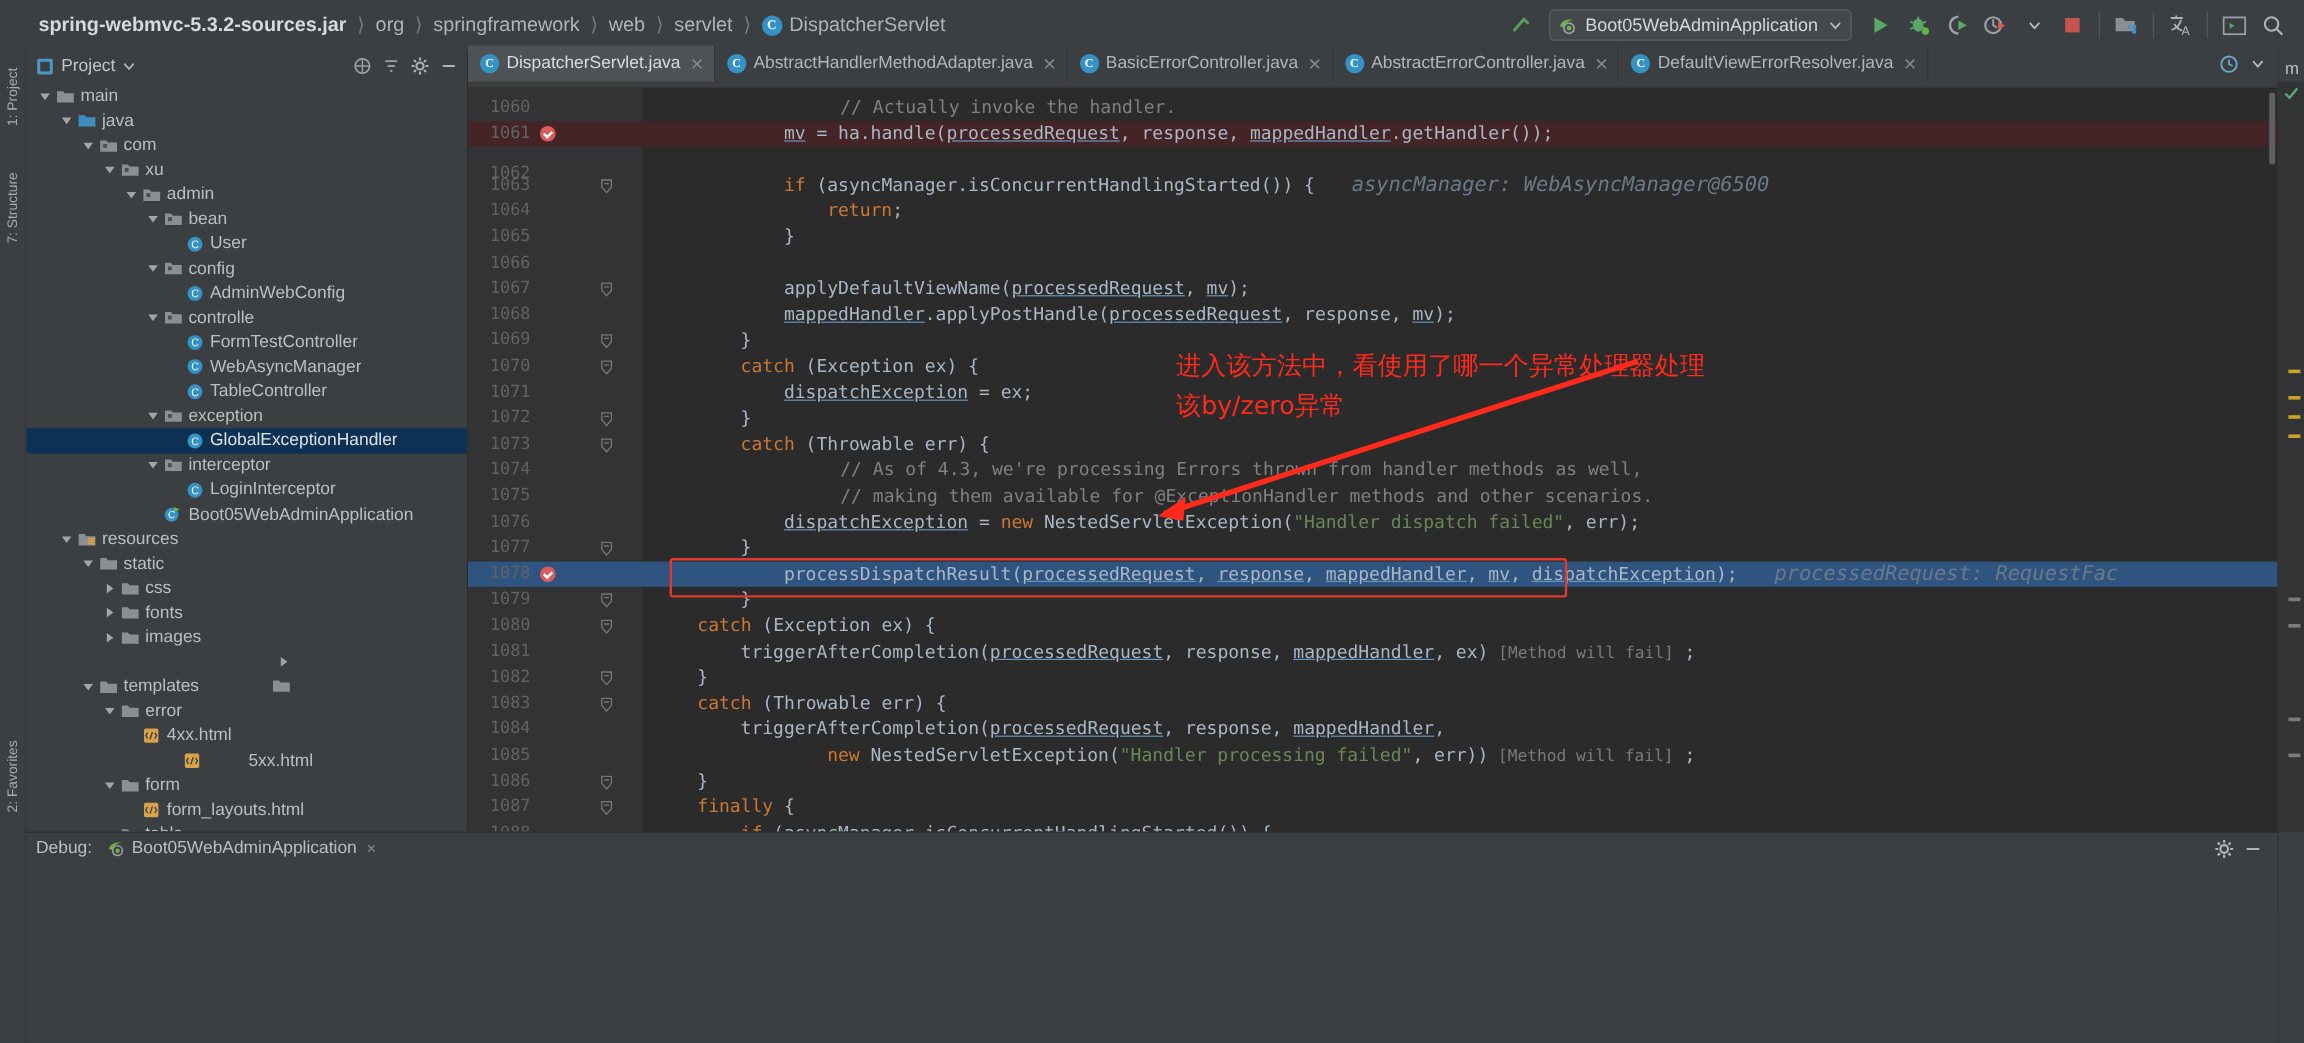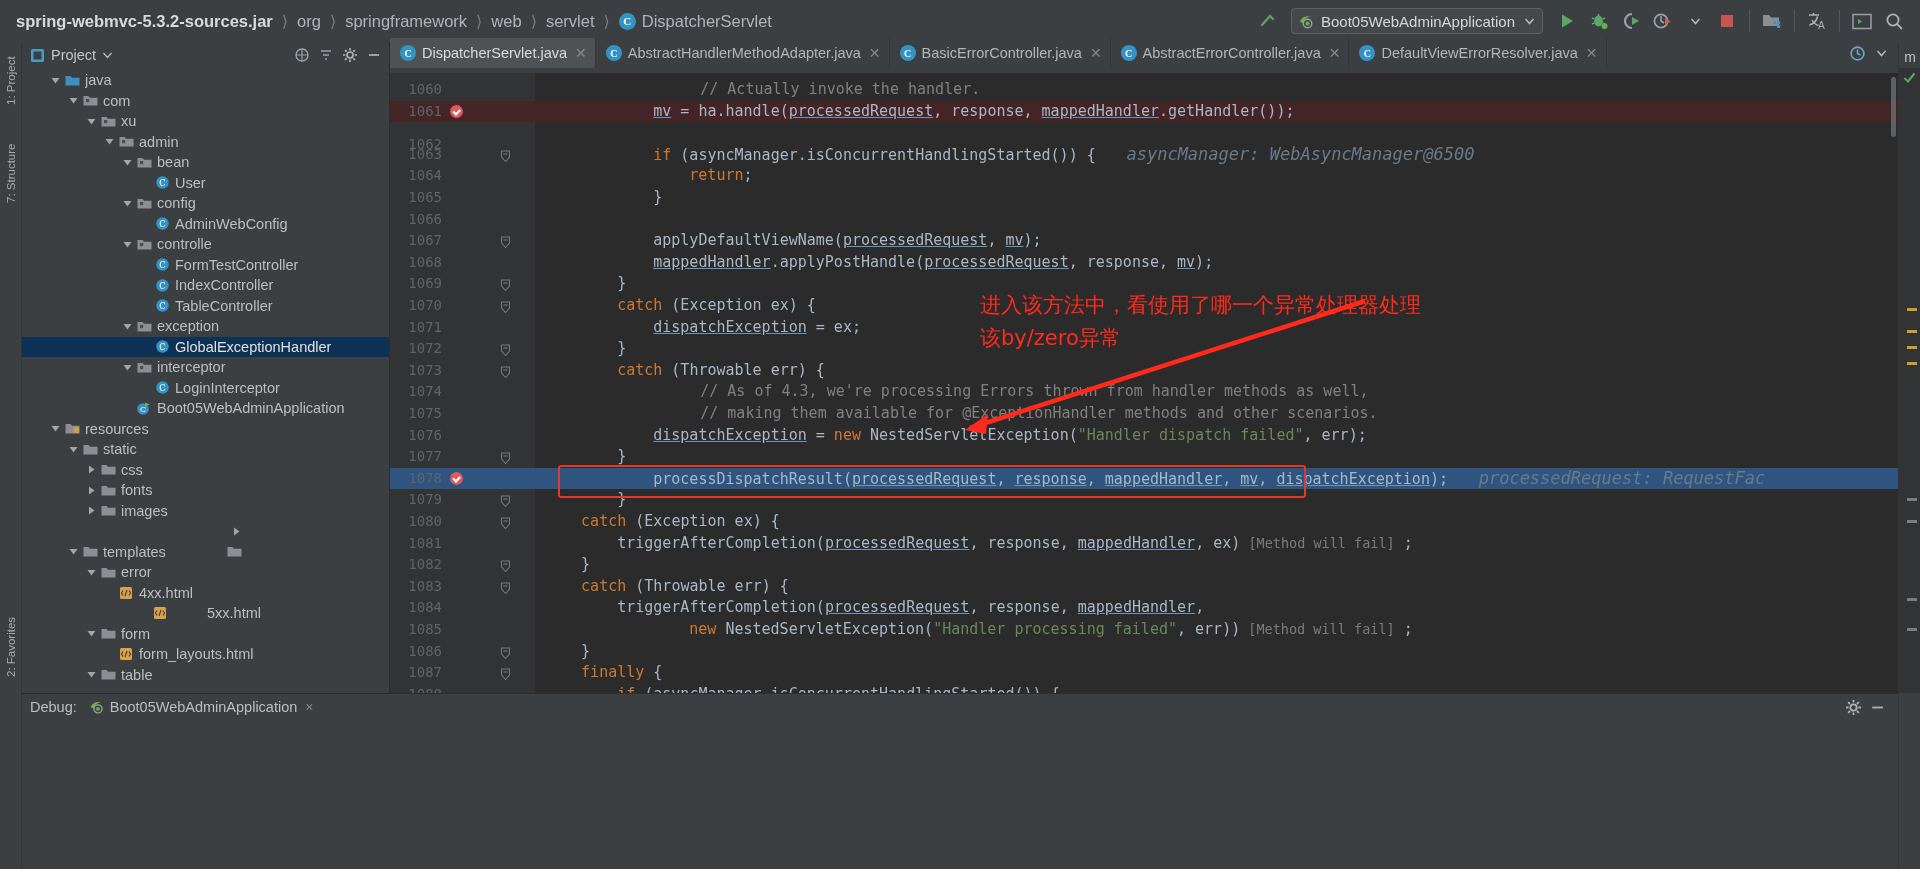--- a/index.html
+++ b/index.html
@@ -9,21 +9,21 @@
     font-family: "Liberation Sans", sans-serif;
     overflow: hidden;
   }
   #app { position: relative; width: 1920px; height: 869px; }
 
   
   .topbar {
     position: absolute; left: 0; top: 0; width: 1920px; height: 42px;
     background: #3c3f41; display: flex; align-items: center;
   }
-  .crumbs { display: flex; align-items: center; padding-left: 16px; height: 42px; }
+  .crumbs { display: flex; align-items: center; padding-left: 32px; height: 42px; }
   .crumb {
     font-size: 16.5px; color: #b0b3b8; white-space: nowrap;
   }
   .crumb.jar { color: #d7d9dc; font-weight: bold; }
   .crumb-sep { color: #7a7d80; font-size: 16px; margin: 0 9px; }
   .cls-ico {
     display: inline-flex; align-items: center; justify-content: center;
     width: 17px; height: 17px; border-radius: 50%;
     background: #3592c4; color: #fff; font-size: 11px; font-weight: bold;
     margin-right: 6px; font-family: "Liberation Serif", serif;
@@ -340,20 +340,33 @@
           </svg>
         </div>
         <div class="pp-hico">
           <svg width="16" height="16" viewBox="0 0 16 16">
               <path d="M3 8 L13 8" stroke="#b0b3b6" stroke-width="1.7"></path>
             </svg>
         </div>
       </div>
     </div>
     <div class="tree" id="tree">
+        <div class="trow" style="padding-left: 8px;">
+          <span class="tw">
+            <svg width="9" height="9" viewBox="0 0 9 9">
+              <path d="M0.5 2 L8.5 2 L4.5 7.5 Z" fill="#a3a5a8"></path>
+            </svg>
+          </span>
+          <span class="ticon">
+            <svg width="15" height="13" viewBox="0 0 15 13">
+              <path d="M0.5 2 L5.5 2 L7 3.8 L14.5 3.8 L14.5 11.5 L0.5 11.5 Z" fill="#8b8f93"></path>
+            </svg>
+          </span>
+          <span class="tlabel">main</span>
+        </div>
         <div class="trow" style="padding-left: 26px;">
           <span class="tw">
             <svg width="9" height="9" viewBox="0 0 9 9">
               <path d="M0.5 2 L8.5 2 L4.5 7.5 Z" fill="#a3a5a8"></path>
             </svg>
           </span>
           <span class="ticon">
             <svg width="15" height="13" viewBox="0 0 15 13">
               <path d="M0.5 2 L5.5 2 L7 3.8 L14.5 3.8 L14.5 11.5 L0.5 11.5 Z" fill="#3d8fc0"></path>
             </svg>
@@ -475,21 +488,21 @@
           <span class="tlabel">FormTestController</span>
         </div>
         <div class="trow" style="padding-left: 116px;">
           <span class="tw"></span>
           <span class="ticon">
             <svg width="15" height="15" viewBox="0 0 15 15">
               <circle cx="7.5" cy="7.5" r="6.2" fill="#3592c4"></circle>
               <text x="7.5" y="10.6" font-size="8.4" fill="#fff" text-anchor="middle" font-family="DejaVu Serif">C</text>
             </svg>
           </span>
-          <span class="tlabel">IndexController</span>
+          <span class="tlabel">WebAsyncManager</span>
         </div>
         <div class="trow" style="padding-left: 116px;">
           <span class="tw"></span>
           <span class="ticon">
             <svg width="15" height="15" viewBox="0 0 15 15">
               <circle cx="7.5" cy="7.5" r="6.2" fill="#3592c4"></circle>
               <text x="7.5" y="10.6" font-size="8.4" fill="#fff" text-anchor="middle" font-family="DejaVu Serif">C</text>
             </svg>
           </span>
           <span class="tlabel">TableController</span>

